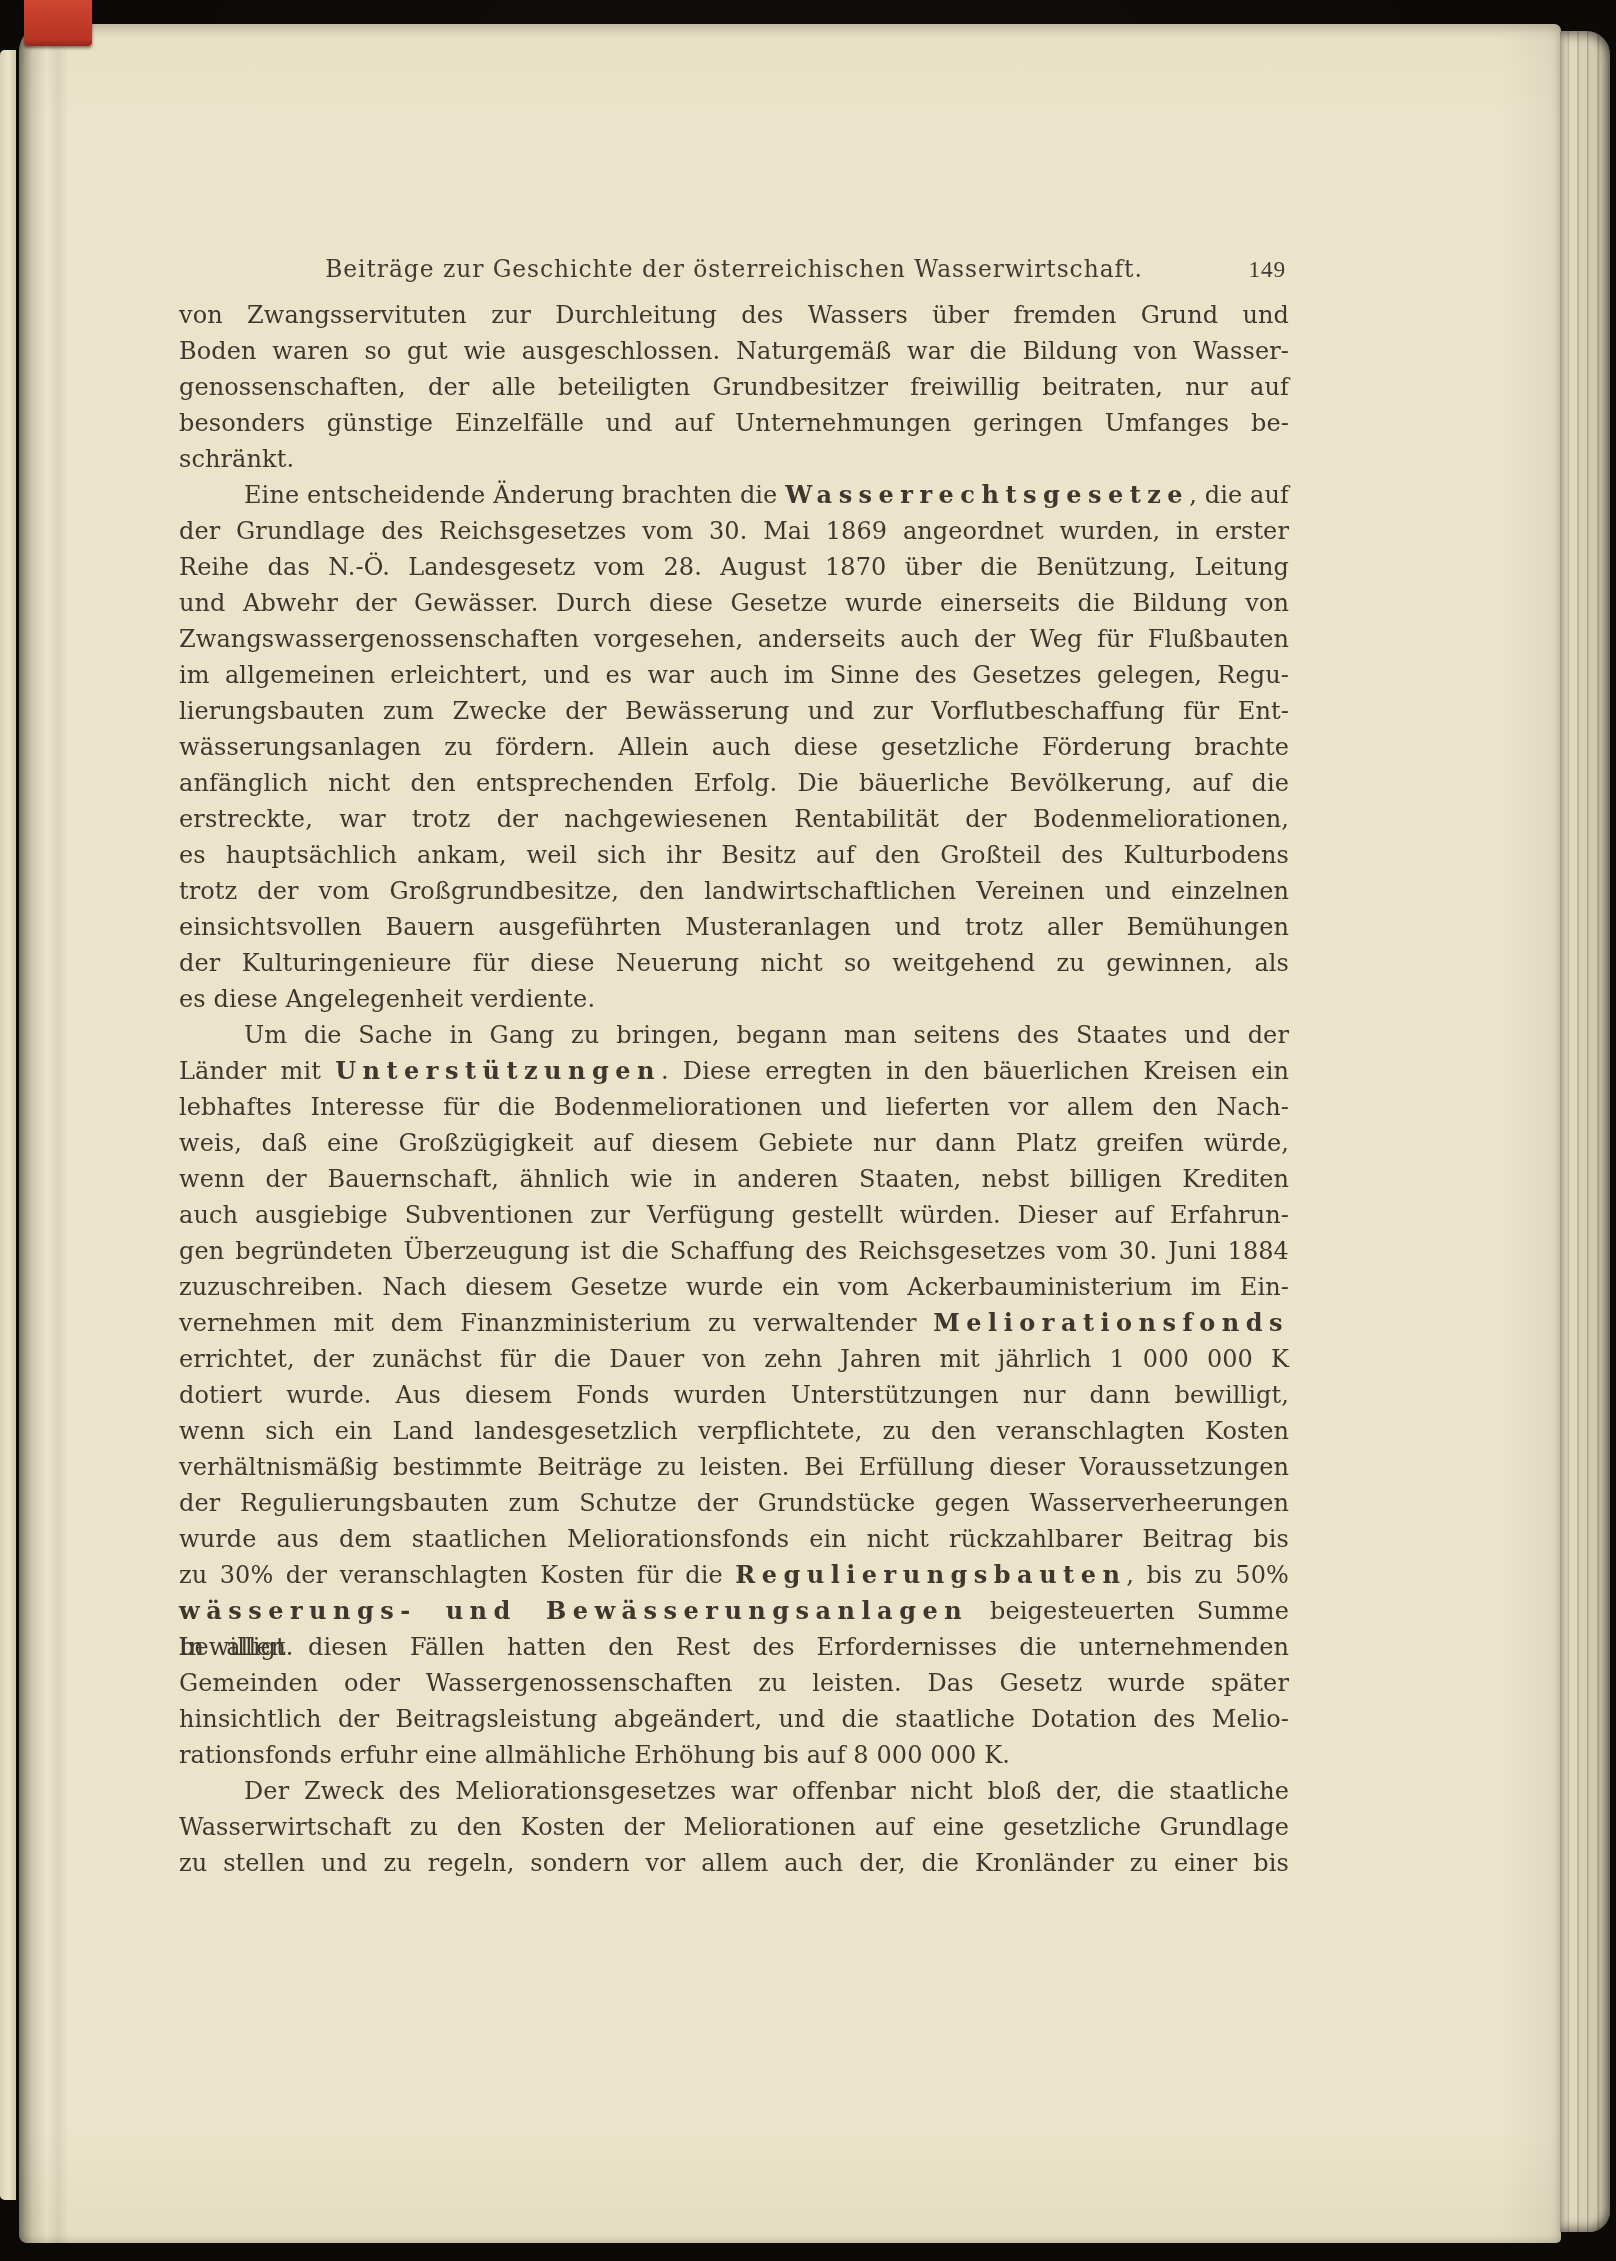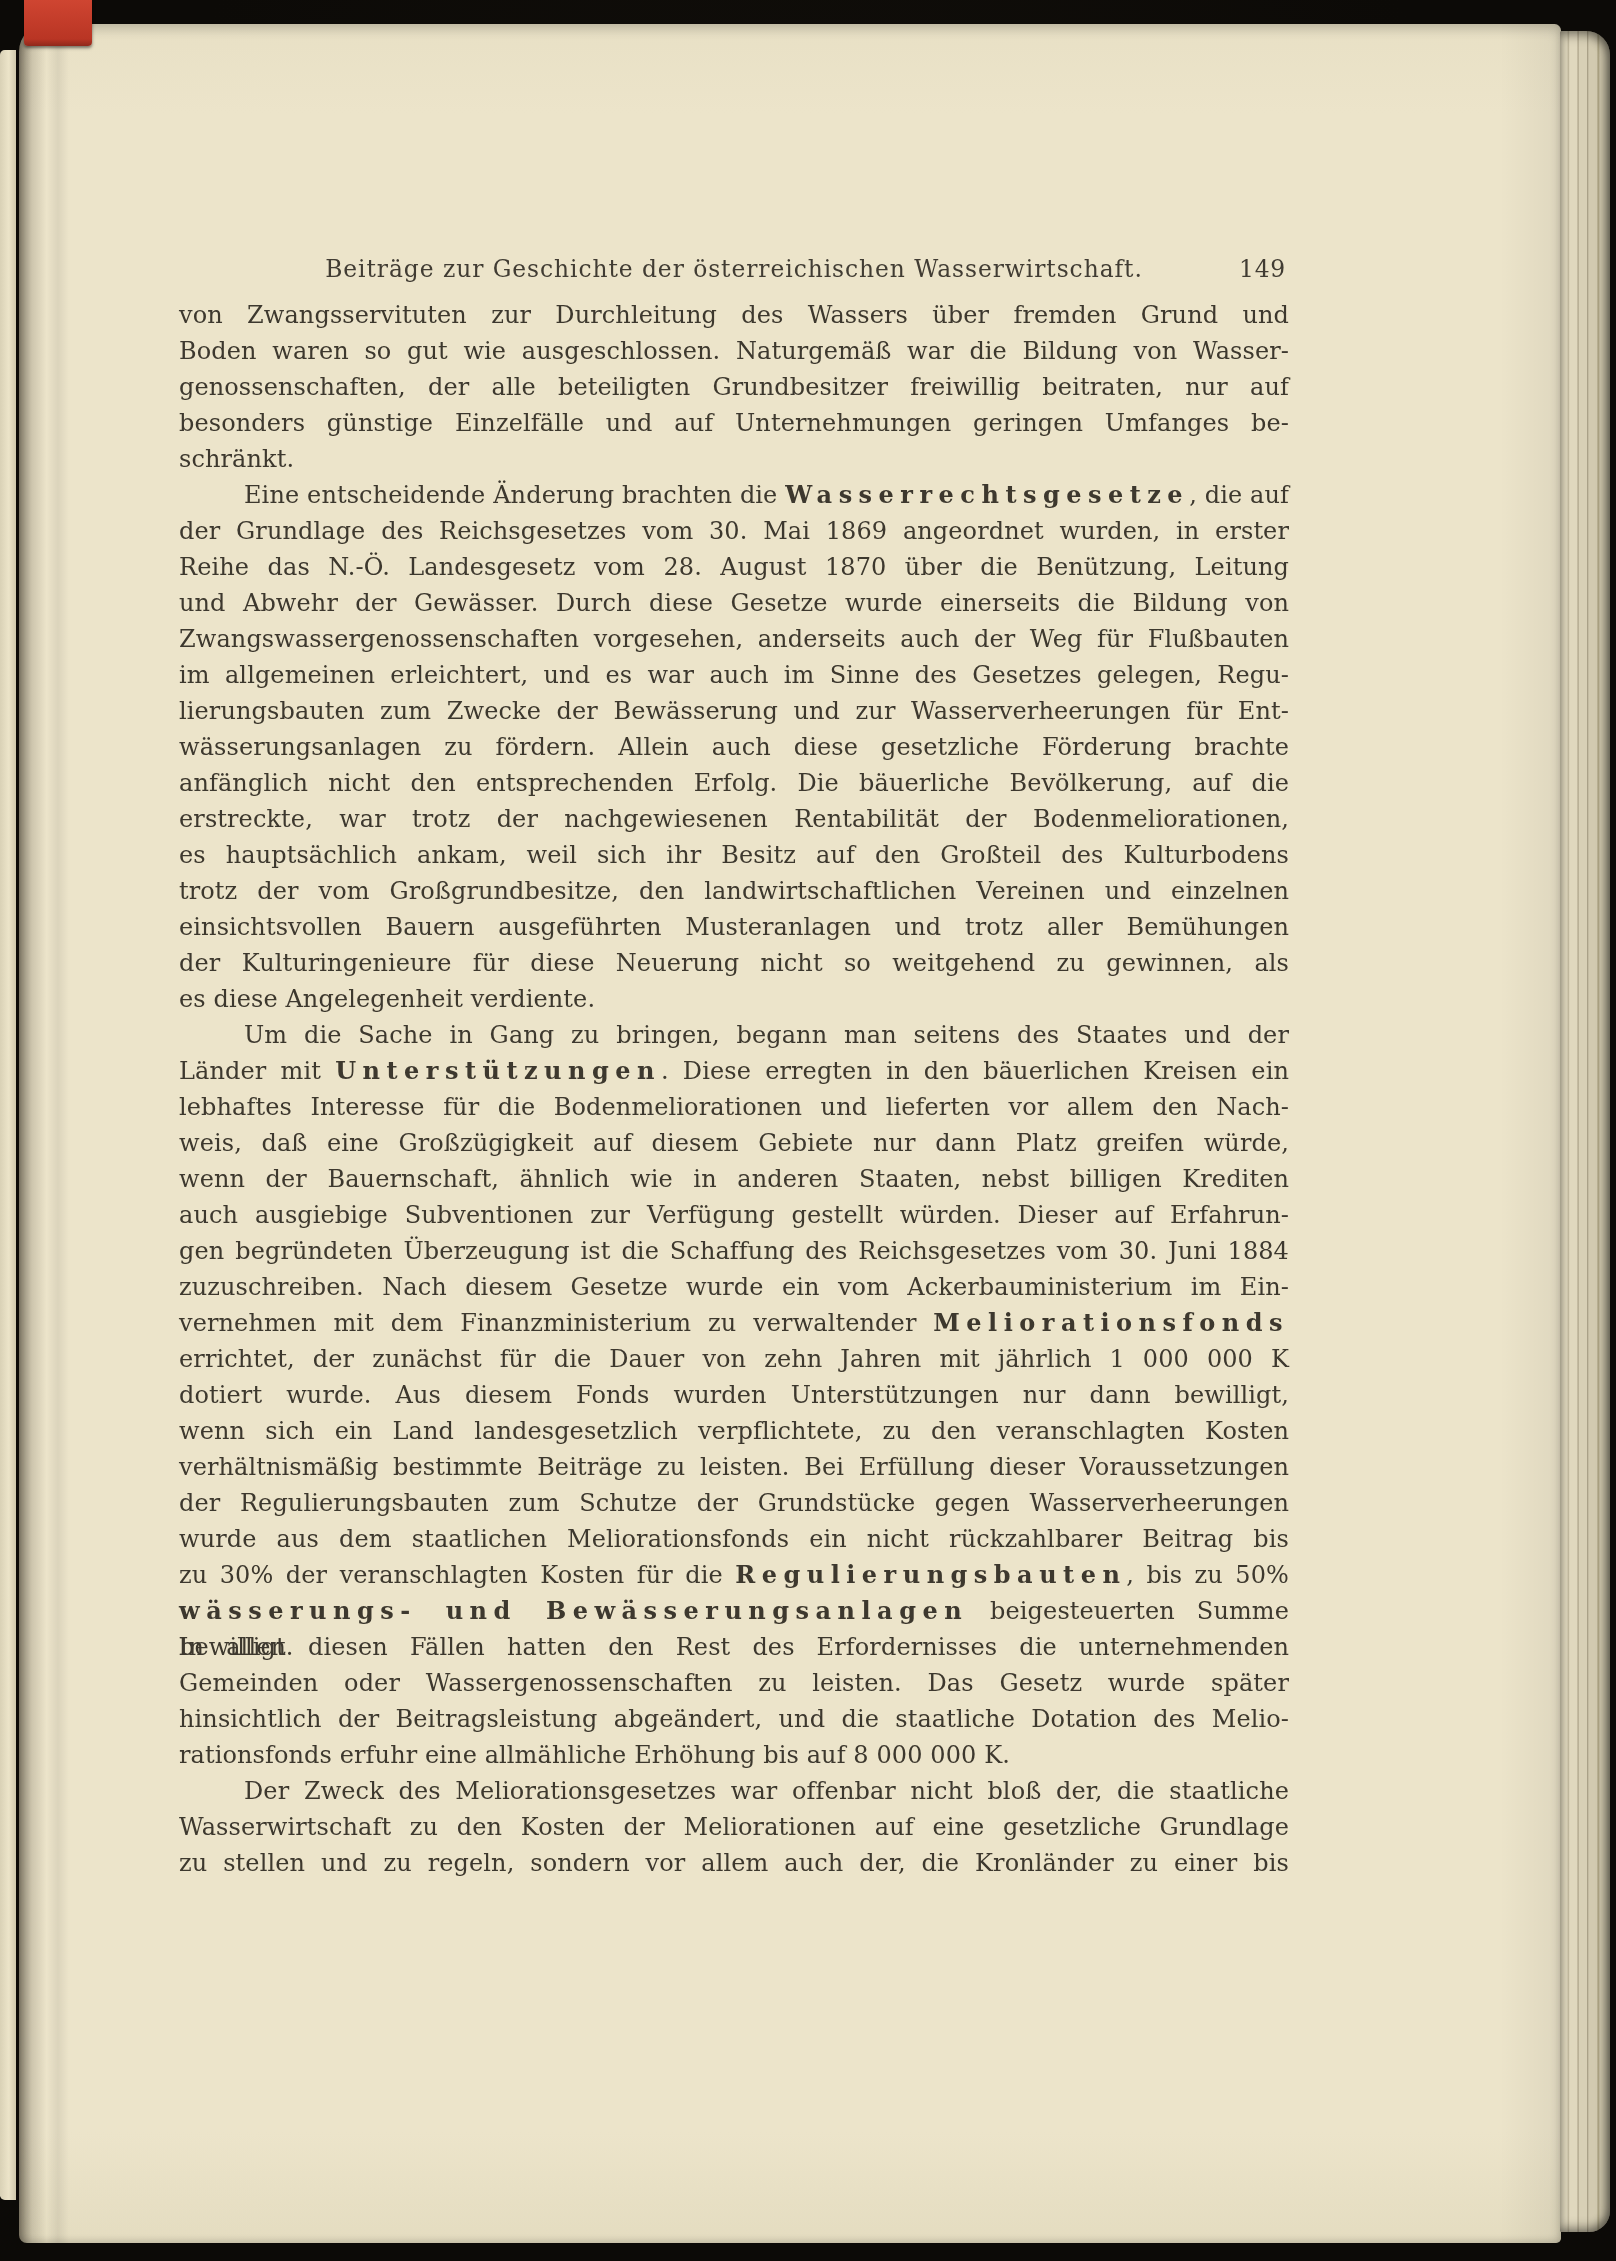--- a/index.html
+++ b/index.html
@@ -47,21 +47,21 @@
   }
   
   .text-area{
     position:absolute;left:179px;top:251px;width:1110px;
     color:#3d382e;
     font-size:24px;line-height:36px;
     letter-spacing:0.1px;
   }
   .header{position:relative;height:36px;line-height:36px;margin-bottom:9.7px;color:#413c33;}
   .header-title{display:block;text-align:center;letter-spacing:.04em;font-size:23.4px;}
-  .page-number{position:absolute;right:3.2px;top:0;font-size:23.4px;letter-spacing:.03em;}
+  .page-number{position:absolute;right:3.2px;top:0;font-size:23.4px;letter-spacing:.03em;font-family:Liberation Serif, serif;}
   .para{margin:0;}
   .line{
     height:36px;line-height:36px;
     text-align:justify;text-align-last:justify;
     -moz-text-align-last:justify;
     text-justify:inter-word;
     white-space:normal;overflow:visible;
   }
   .line.lastline{text-align-last:left;}
   .line.firstline{text-indent:65px;}
@@ -88,21 +88,21 @@
           <div class="line">besonders günstige Einzelfälle und auf Unternehmungen geringen Umfanges be-</div>
           <div class="line lastline">schränkt.</div>
         </div>
         <div class="para">
           <div class="line firstline">Eine entscheidende Änderung brachten die <span class="sperr">Wasserrechtsgesetze</span>, die auf</div>
           <div class="line">der Grundlage des Reichsgesetzes vom 30. Mai 1869 angeordnet wurden, in erster</div>
           <div class="line">Reihe das N.-Ö. Landesgesetz vom 28. August 1870 über die Benützung, Leitung</div>
           <div class="line">und Abwehr der Gewässer. Durch diese Gesetze wurde einerseits die Bildung von</div>
           <div class="line">Zwangswassergenossenschaften vorgesehen, anderseits auch der Weg für Flußbauten</div>
           <div class="line">im allgemeinen erleichtert, und es war auch im Sinne des Gesetzes gelegen, Regu-</div>
-          <div class="line">lierungsbauten zum Zwecke der Bewässerung und zur Wasserverheerungen für Ent-</div>
+          <div class="line">lierungsbauten zum Zwecke der Bewässerung und zur Vorflutbeschaffung für Ent-</div>
           <div class="line">wässerungsanlagen zu fördern. Allein auch diese gesetzliche Förderung brachte</div>
           <div class="line">anfänglich nicht den entsprechenden Erfolg. Die bäuerliche Bevölkerung, auf die</div>
           <div class="line">erstreckte, war trotz der nachgewiesenen Rentabilität der Bodenmeliorationen,</div>
           <div class="line">es hauptsächlich ankam, weil sich ihr Besitz auf den Großteil des Kulturbodens</div>
           <div class="line">trotz der vom Großgrundbesitze, den landwirtschaftlichen Vereinen und einzelnen</div>
           <div class="line">einsichtsvollen Bauern ausgeführten Musteranlagen und trotz aller Bemühungen</div>
           <div class="line">der Kulturingenieure für diese Neuerung nicht so weitgehend zu gewinnen, als</div>
           <div class="line lastline">es diese Angelegenheit verdiente.</div>
         </div>
         <div class="para">

